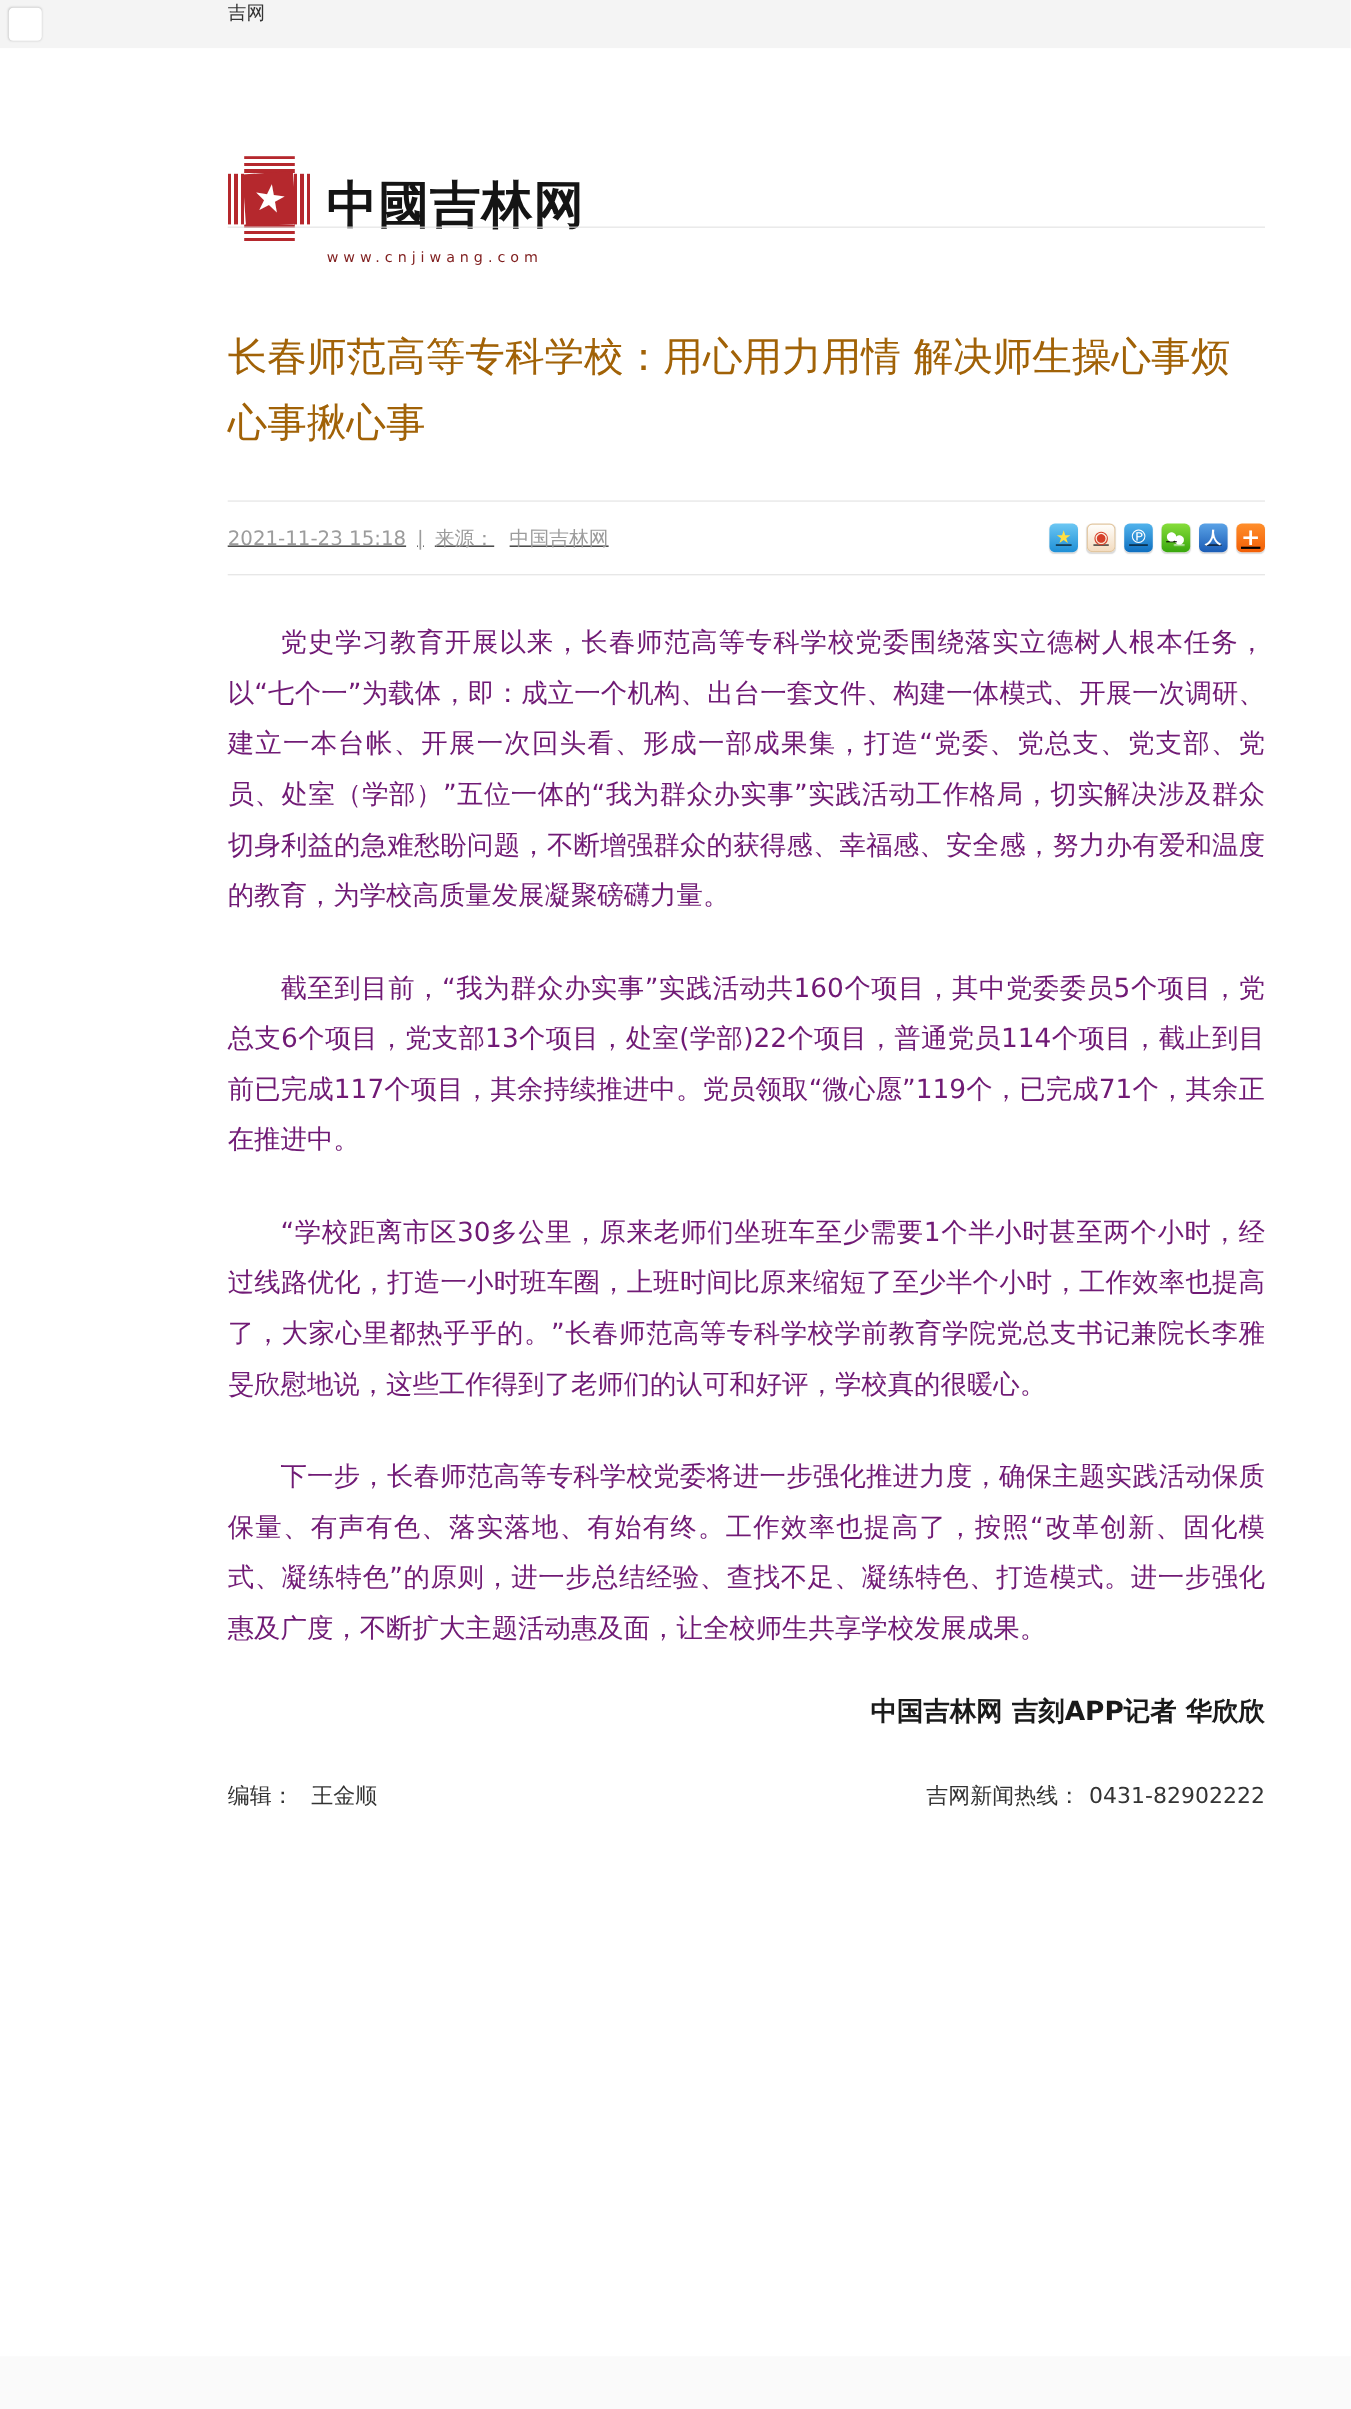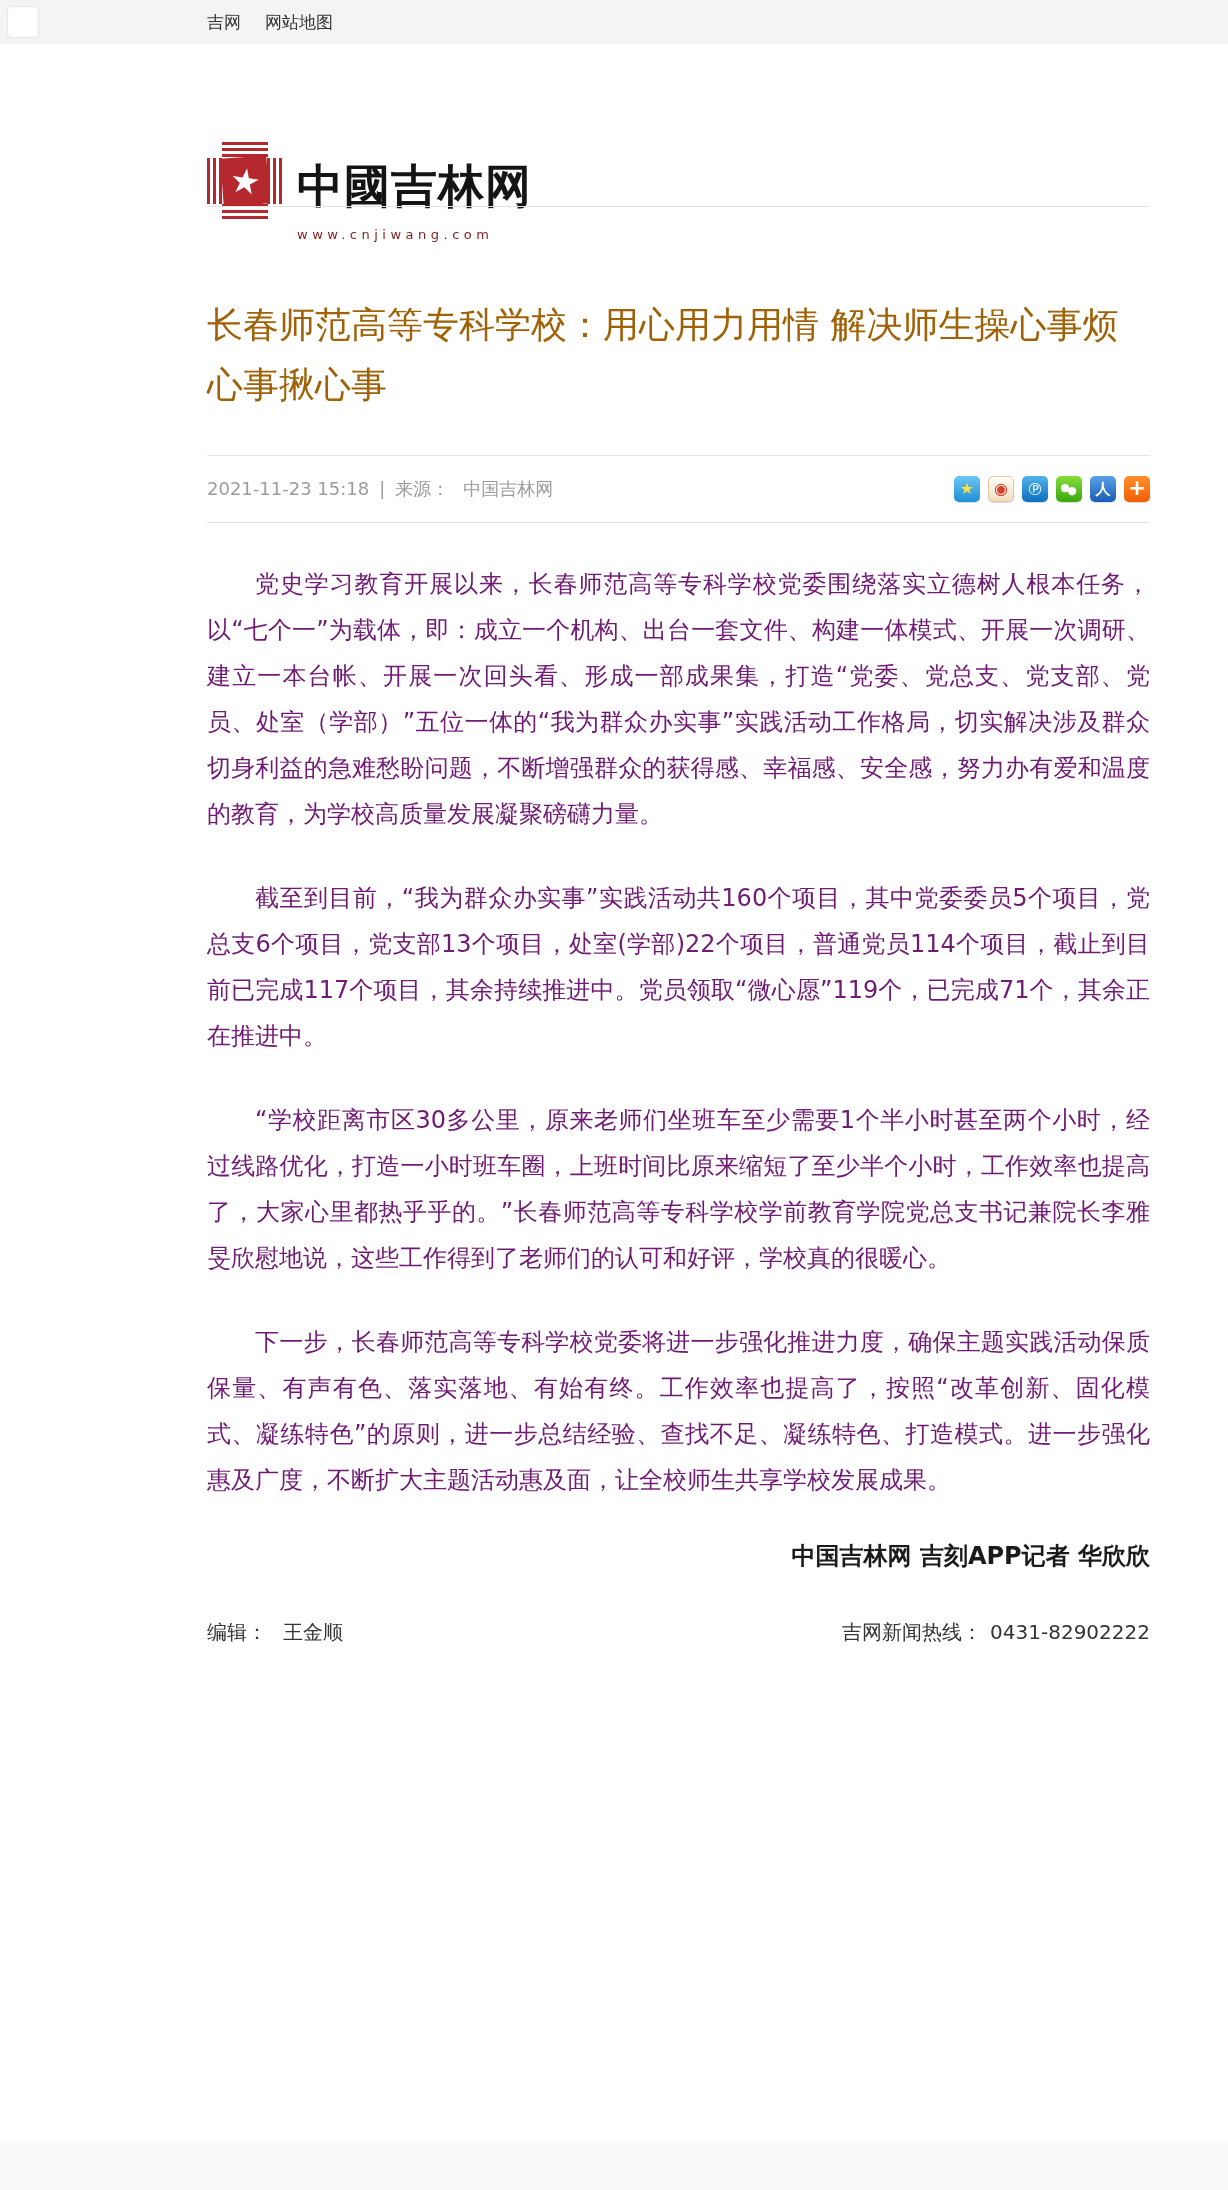--- a/index.html
+++ b/index.html
@@ -6,42 +6,42 @@
   html,body { margin:0; padding:0; }
   body {
     width:1228px; height:2190px; position:relative; overflow:hidden;
     background:#ffffff;
     font-family:"DejaVu Sans","Liberation Sans",sans-serif;
   }
   
   .topbar { position:relative; height:44px; background:#f4f4f4; }
   .corner-widget { position:absolute; left:8px; top:7px; width:30px; height:30px;
     background:#fff; border-radius:4px; box-shadow:0 0 2px rgba(0,0,0,.18); cursor:pointer; }
-  .topbar-links { position:absolute; left:207px; top:0; height:44px; display:flex; align-items:center; gap:24px; }
+  .topbar-links { position:absolute; left:207px; top:0; height:44px; display:flex; gap:24px;flex-direction:column; }
   .toplink { font-size:17px; color:#333; text-decoration:none; cursor:pointer; }
   
   .header { position:relative; height:163px; background:#fff; }
   .header-divider { position:absolute; left:207px; bottom:0; width:943px; height:1px; background:#e2e2e2; }
   .logo { position:absolute; left:207px; top:98px; display:flex; align-items:flex-start; gap:14px; text-decoration:none; cursor:pointer; }
   .seal { position:relative; width:76px; height:78px; flex:0 0 auto; }
   .s-top    { position:absolute; left:15px; top:0;    width:46px; height:16px; background:repeating-linear-gradient(180deg,#b5282d 0 3px,#fff 3px 6px); }
   .s-bottom { position:absolute; left:15px; bottom:0; width:46px; height:16px; background:repeating-linear-gradient(180deg,#b5282d 0 3px,#fff 3px 6px); }
   .s-left   { position:absolute; left:0;  top:16px; width:16px; height:46px; background:repeating-linear-gradient(90deg,#b5282d 0 3px,#fff 3px 6px); }
   .s-right  { position:absolute; right:0; top:16px; width:16px; height:46px; background:repeating-linear-gradient(90deg,#b5282d 0 3px,#fff 3px 6px); }
   .s-core { position:absolute; left:15px; top:15px; width:46px; height:48px; background:#b5282d;
     transform:rotate(-4deg); display:flex; align-items:center; justify-content:center; }
   .s-star { color:#fff; font-size:34px; line-height:1; transform:rotate(12deg); }
   .logo-title { font-family:"DejaVu Serif","Liberation Serif",serif; font-weight:bold;
     font-size:46px; line-height:50px; color:#141414; letter-spacing:1px;margin-top:19px; }
   .logo-sub { margin-top:16px; font-size:13px; letter-spacing:4.5px; color:#7f1d1d; }
   
   .content { margin-left:207px; width:943px; }
   .article-title { margin:88px 0 0; font-size:36px; line-height:60px; font-weight:400; color:#a16207; }
   .meta-row { margin-top:40px; height:68px; border-top:1px solid #e2e2e2; border-bottom:1px solid #e2e2e2;
-    display:flex; align-items:center; justify-content:space-between; }
+    display:flex; align-items:center; justify-content:space-between;text-decoration:underline; }
   .meta-left { font-size:18px; color:#9c9c9c; }
   .meta-sep { margin:0 10px; }
   .meta-src { margin-left:14px; }
   
   .share-bar { display:flex; align-items:center; gap:8px; }
   .share-btn { width:26px; height:26px; border-radius:5px; display:flex; align-items:center; justify-content:center;
     text-decoration:none; cursor:pointer; box-shadow:0 1px 1px rgba(0,0,0,.15); }
   .share-glyph { line-height:1; }
   .icon-qzone { background:linear-gradient(180deg,#6cc7f3,#1e8fd6); }
   .icon-qzone .share-glyph { color:#ffdf43; font-size:16px; }

